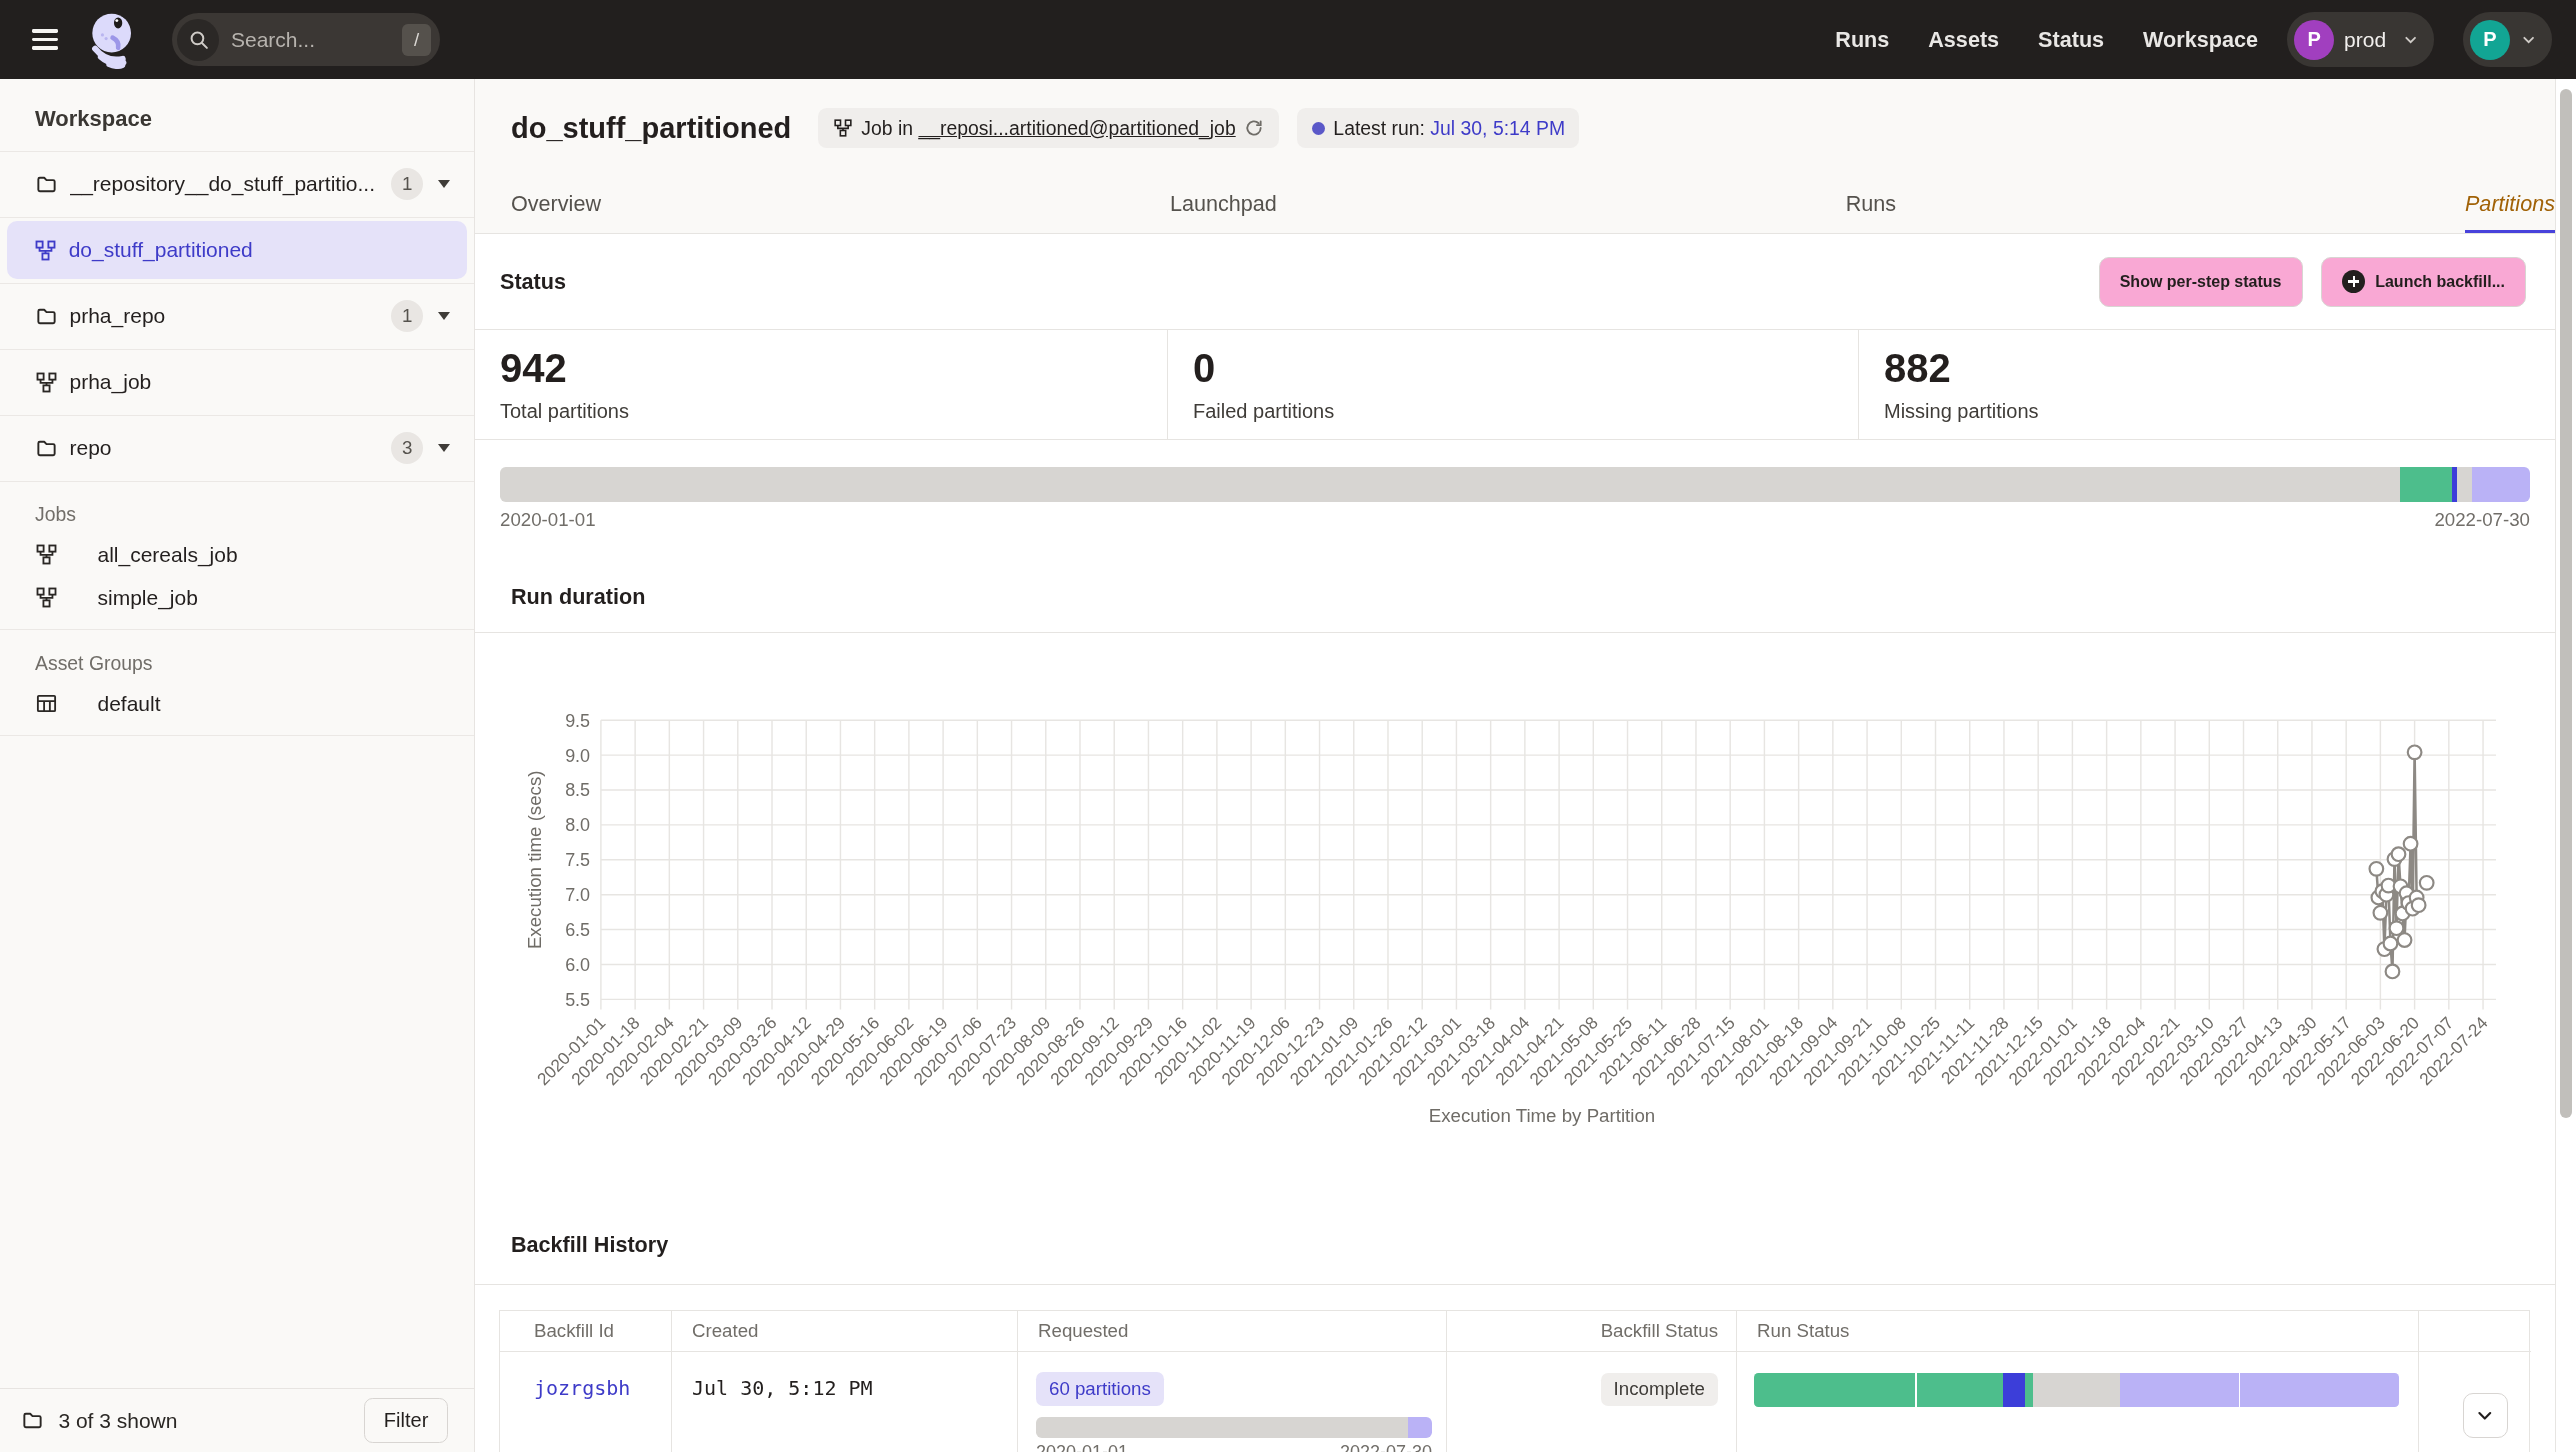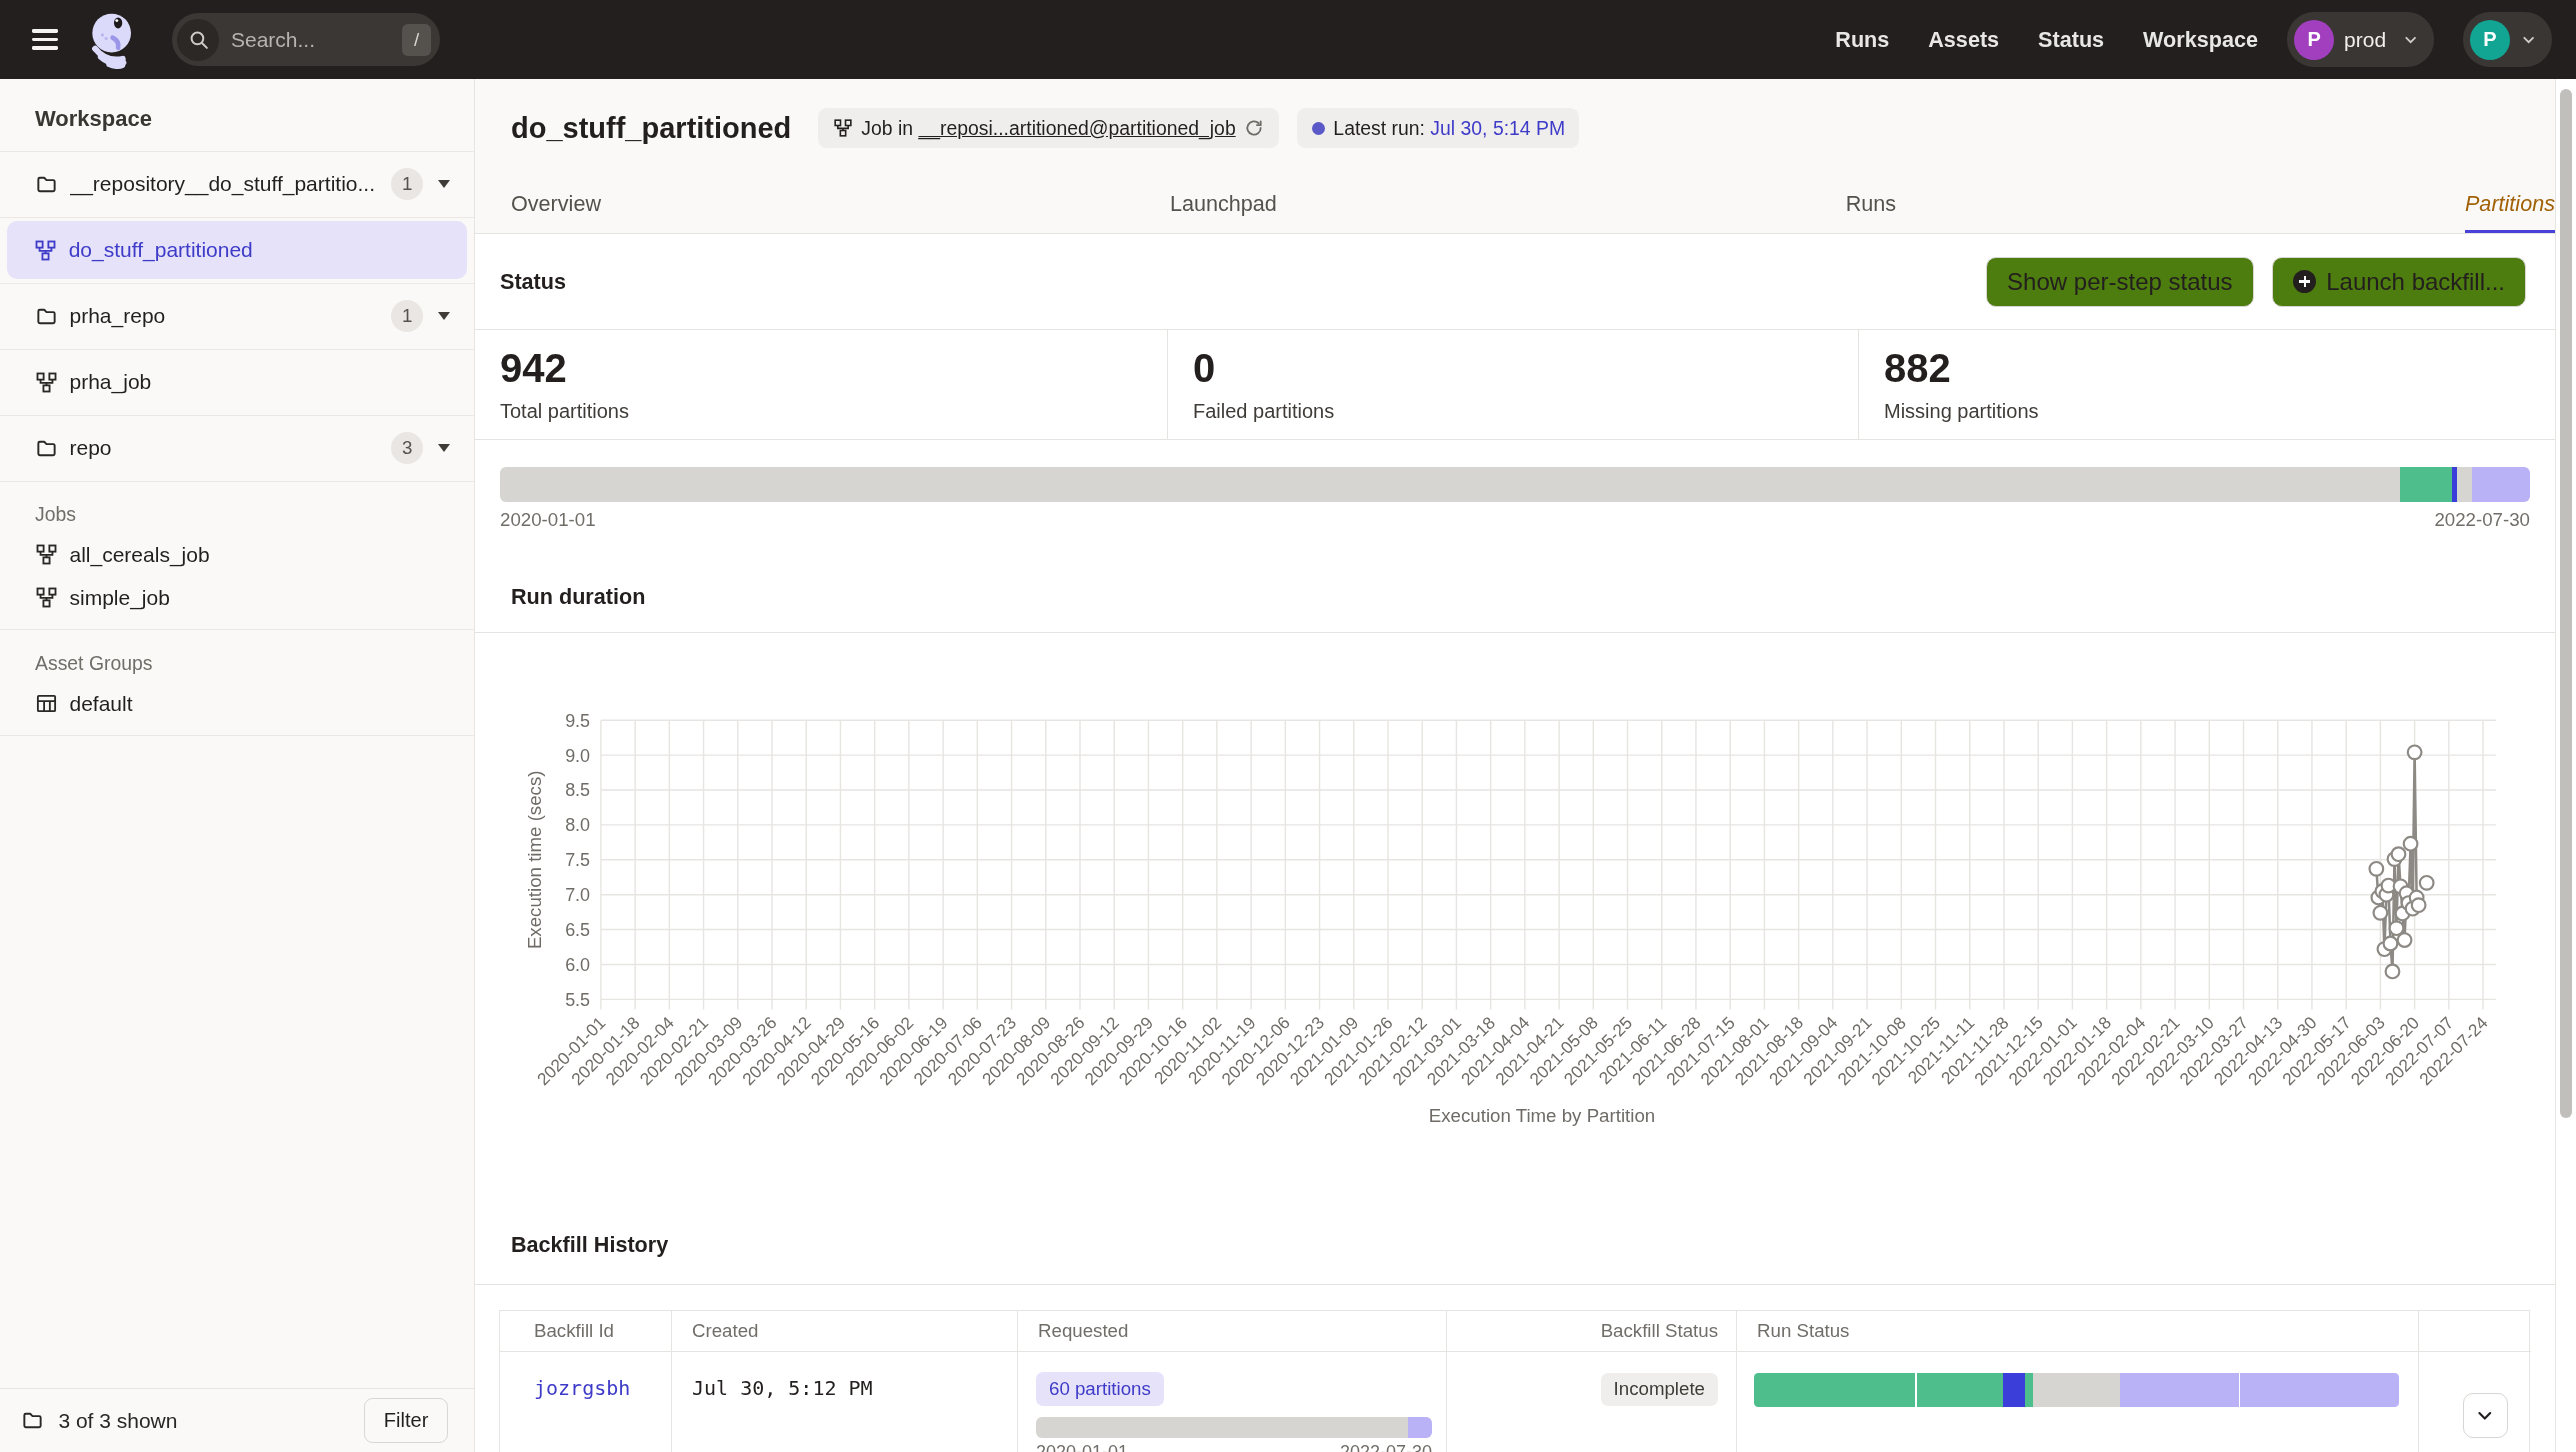--- a/index.html
+++ b/index.html
@@ -38,21 +38,21 @@
   .ws-row .icon svg, .side-item .icon svg { width:100%; height:100%; }
   .ws-row .lbl { margin-left:11.5px; white-space:nowrap; overflow:hidden; }
   .ws-row .badge { margin-left:auto; min-width:32px; height:32px; border-radius:16px; background:#E9E6E3; color:#55524D; font-size:18.7px; display:flex; align-items:center; justify-content:center; padding:0 7.2px; }
   .ws-row .caret { margin-left:14.4px; width:0; height:0; border-left:6.5px solid transparent; border-right:6.5px solid transparent; border-top:8px solid #3F3C38; }
   .ws-row.selected-wrap { padding:0 7.2px; }
   .sel-pill { width:100%; height:58px; background:#E5E2F9; border-radius:10px; display:flex; align-items:center; padding-left:27px; color:#3E3BC8; }
   .sel-pill .icon { color:#3E3BC8; }
   .sel-pill .lbl { margin-left:11.5px; }
   .side-group { border-bottom:0.7px solid #EBE8E5; padding-bottom:10px; }
   .group-heading { color:#716E69; font-size:19.4px; padding:21.6px 0 7.2px 35px; }
-  .side-item { height:43px; display:flex; align-items:center; padding-left:35px; font-size:21px; cursor:pointer; }
+  .side-item { height:43px; display:flex; align-items:center; padding-left:35px; font-size:21px; cursor:pointer;gap:28px; }
   .side-item .lbl { margin-left:11.5px; }
   #side-footer { position:absolute; left:0; right:0; bottom:0; height:64px; border-top:0.7px solid #E7E4E1; display:flex; align-items:center; padding:0 26px 0 21px; background:#FAF9F7; }
   #side-footer .icon { width:23px; height:23px; color:#2A2724; }
   #side-footer .cnt { margin-left:14.4px; font-size:21px; color:#2A2724; }
   #filter-btn { margin-left:auto; height:45px; padding:0 18.7px; border:0.7px solid #D8D5D2; border-radius:8.6px; background:#FAF9F7; font-size:20px; color:#231F1E; cursor:pointer; font-family:inherit; }
 
   
   #main { flex:1; background:#fff; margin-right:21px; overflow:hidden; }
   #page-header { height:155px; background:#FAF9F7; border-bottom:0.7px solid #E6E4E1; display:flex; flex-direction:column; }
   #title-row { display:flex; align-items:center; padding:29px 0 0 36px; }
@@ -63,21 +63,21 @@
   #latest-tag { margin-left:18.7px; gap:8.6px; }
   #run-dot { width:13px; height:13px; border-radius:50%; background:#5B58C8; }
   #latest-tag .link { color:#3E3BC8; cursor:pointer; }
   #tabs { margin-top:auto; padding-left:36px; display:flex; gap:26px;justify-content:space-between; }
   .tab { font-size:21.6px; font-weight:500; color:#55524D; padding-bottom:13px; cursor:pointer; }
   .tab.active { color:#a16207; border-bottom:3.6px solid #4842DB;font-style:italic; }
 
   #status-row { height:96px; border-bottom:0.7px solid #E6E4E1; display:flex; align-items:center; padding:0 29px 0 25px; }
   #status-heading { font-size:21.6px; font-weight:700; }
   #status-buttons { margin-left:auto; display:flex; gap:18.7px; }
-  .btn { height:50px; border:0.7px solid #D8D5D2; border-radius:10px; background:#4d7c0f; font-size:24px; color:#231F1E; padding:0 20px; display:flex; align-items:center; gap:10px; cursor:pointer; font-family:inherit; }
+  .btn { height:50px; border:0.7px solid #D8D5D2; border-radius:10px; background:#f9a8d4; font-size:16px; color:#231F1E; padding:0 20px; display:flex; align-items:center; gap:10px; cursor:pointer; font-family:inherit;font-weight:bold; }
   #plus-icon { width:23px; height:23px; border-radius:50%; background:#231F1E; position:relative; flex:none; }
   #plus-icon::before, #plus-icon::after { content:""; position:absolute; background:#fff; }
   #plus-icon::before { left:5.8px; right:5.8px; top:10.4px; height:2.2px; }
   #plus-icon::after { top:5.8px; bottom:5.8px; left:10.4px; width:2.2px; }
 
   #stats-row { height:110px; border-bottom:0.7px solid #E6E4E1; display:flex; }
   .stat-cell { padding:16px 0 0 25px; }
   .stat-cell:nth-child(1) { width:693px; border-right:0.7px solid #E6E4E1; }
   .stat-cell:nth-child(2) { width:691px; border-right:0.7px solid #E6E4E1; }
   .stat-cell:nth-child(3) { flex:1; }

